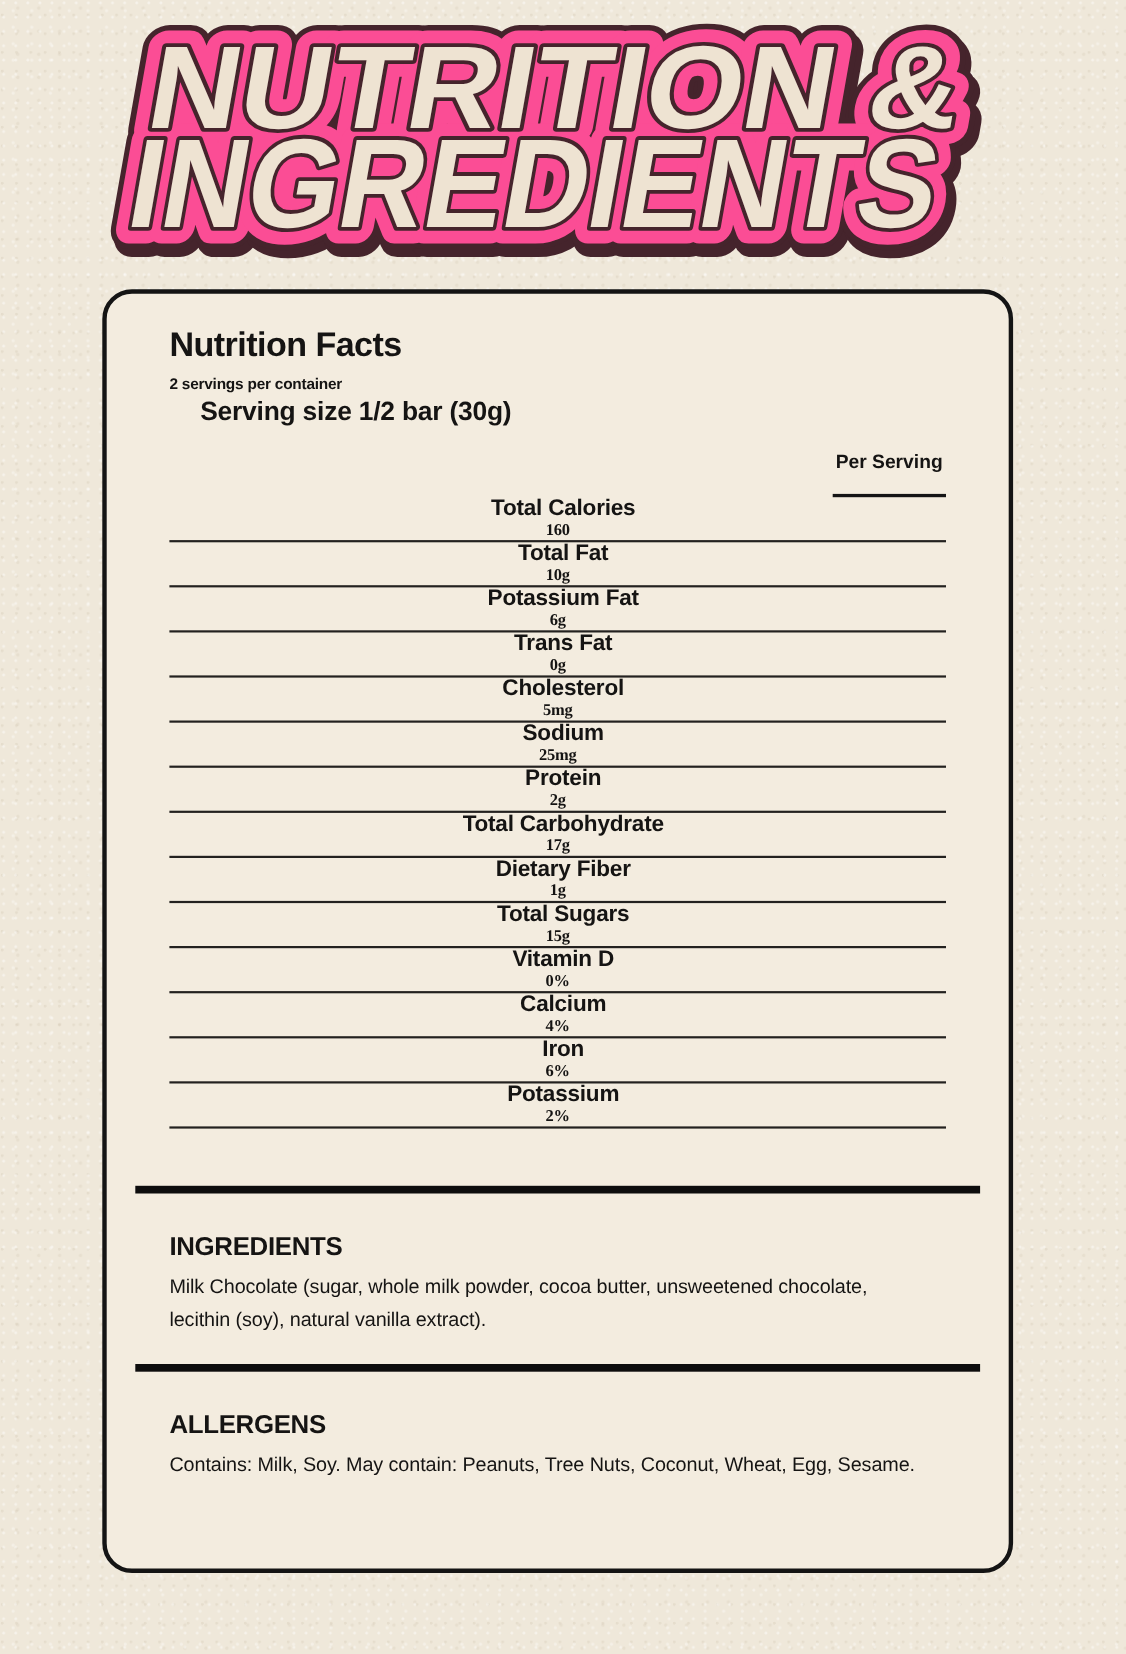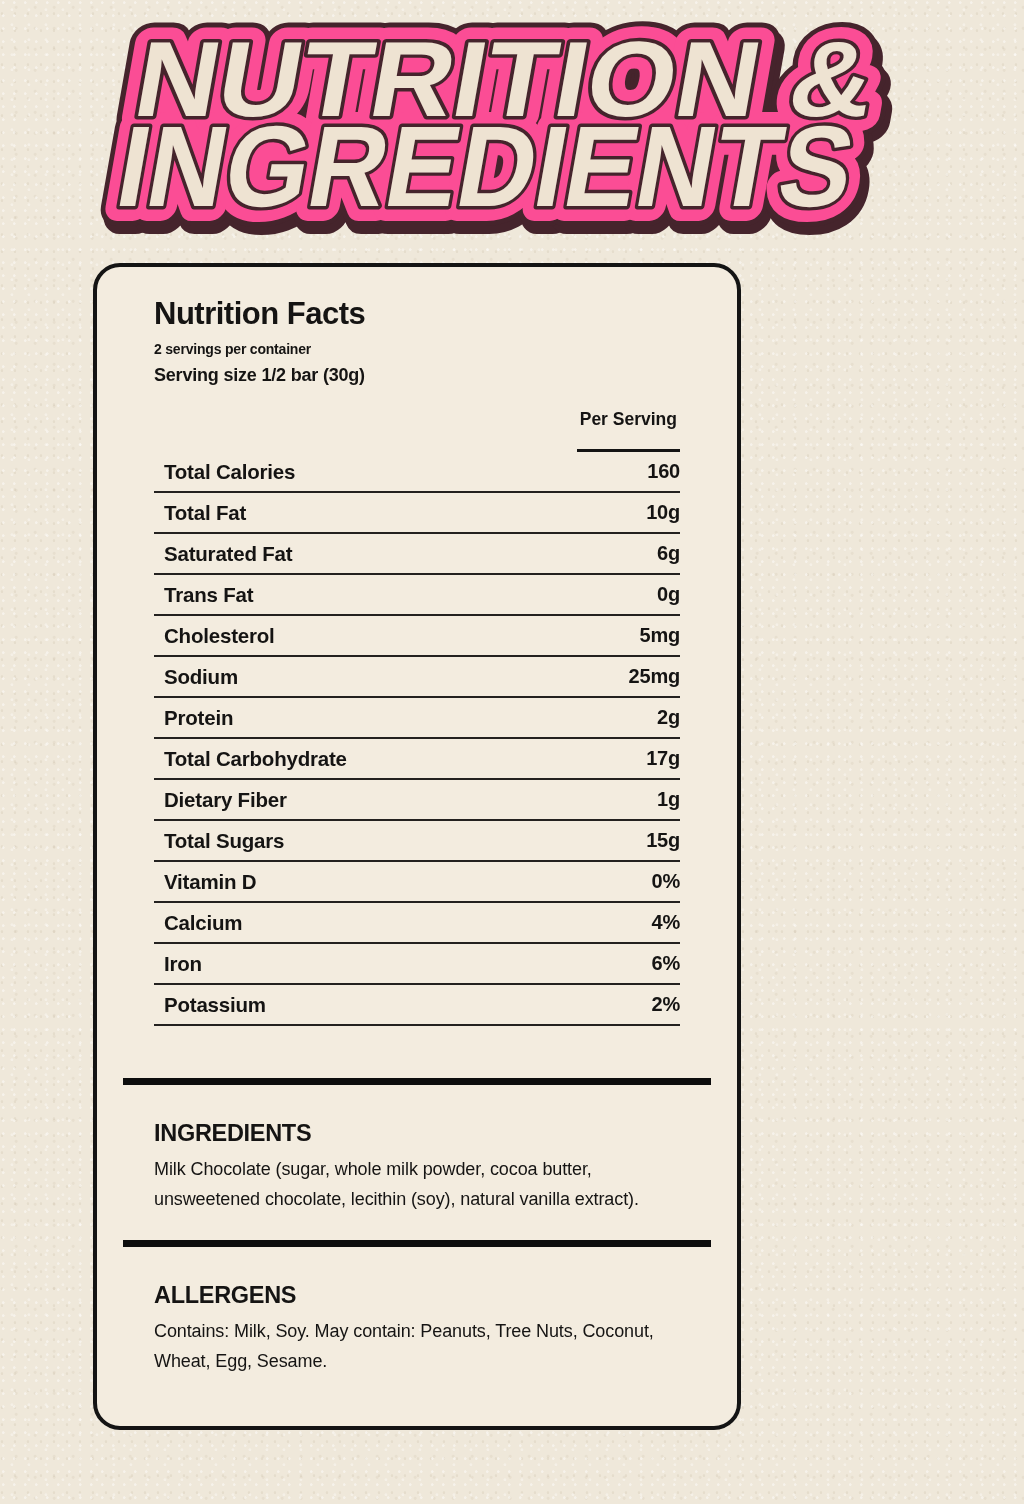--- a/index.html
+++ b/index.html
@@ -41,53 +41,54 @@
     paint-order:stroke fill;
   }
   .t-shadow{fill:var(--maroon);stroke:var(--maroon);stroke-width:42px;}
   .t-outer {fill:var(--maroon);stroke:var(--maroon);stroke-width:40px;}
   .t-pink  {fill:var(--pink);  stroke:var(--pink);  stroke-width:30px;}
   .t-face  {fill:var(--cream); stroke:var(--maroon);stroke-width:7px;}
 
   
   .card{
     position:absolute;left:93px;top:263px;
-    width:648px;height:1167px;
+    width:828px;height:1167px;
     background:var(--card-bg);
     border:4.5px solid #141414;
     border-radius:27px;
     padding:30px 57px 0 57px;
     overflow:hidden;
   }
   .nf-title{
     font-size:31px;line-height:34px;font-weight:bold;letter-spacing:-.5px;
   }
   .nf-servings{
     font-size:14px;line-height:24px;font-weight:bold;margin-top:6px;letter-spacing:-.2px;
   }
   .nf-serving-size{
-    font-size:18px;line-height:20px;font-weight:bold;margin-top:4px;letter-spacing:-.2px;
+    font-size:24px;line-height:20px;font-weight:bold;margin-top:4px;letter-spacing:-.2px;margin-left:28px;
   }
   .nf-colhead-row{
     display:flex;justify-content:flex-end;margin-top:24px;
   }
   .nf-colhead{
     display:inline-block;
     font-size:17.5px;line-height:20px;font-weight:bold;
     padding:0 3px 20px 3px;
     border-bottom:3px solid #141414;
   }
   .nf-table{margin-top:0;}
   .nf-row{
-    display:flex;justify-content:space-between;align-items:center;
+    display:flex;justify-content:flex-end;align-items:center;
     height:41px;
     border-bottom:2px solid var(--rule);
+    flex-direction:column;
   }
   .nf-label{font-size:20.5px;font-weight:bold;padding-left:10px;letter-spacing:-.2px;}
-  .nf-value{font-size:20px;font-weight:bold;letter-spacing:-.2px;}
+  .nf-value{font-size:15px;font-weight:bold;letter-spacing:-.2px;font-family:Liberation Serif, serif;}
 
   .thick-rule{
     height:7px;background:#0d0d0d;border:none;
     margin:52px -31px 0 -31px;
   }
   .thick-rule.second{margin-top:26px;}
 
   .sec-heading{
     margin-top:34px;
     font-size:23.5px;line-height:28px;font-weight:bold;letter-spacing:-.3px;
@@ -139,21 +140,21 @@
     <span class="nf-label">Total Calories</span>
     <span class="nf-value">160</span>
   </div>
 
   <div class="nf-row">
     <span class="nf-label">Total Fat</span>
     <span class="nf-value">10g</span>
   </div>
 
   <div class="nf-row">
-    <span class="nf-label">Saturated Fat</span>
+    <span class="nf-label">Potassium Fat</span>
     <span class="nf-value">6g</span>
   </div>
 
   <div class="nf-row">
     <span class="nf-label">Trans Fat</span>
     <span class="nf-value">0g</span>
   </div>
 
   <div class="nf-row">
     <span class="nf-label">Cholesterol</span>

